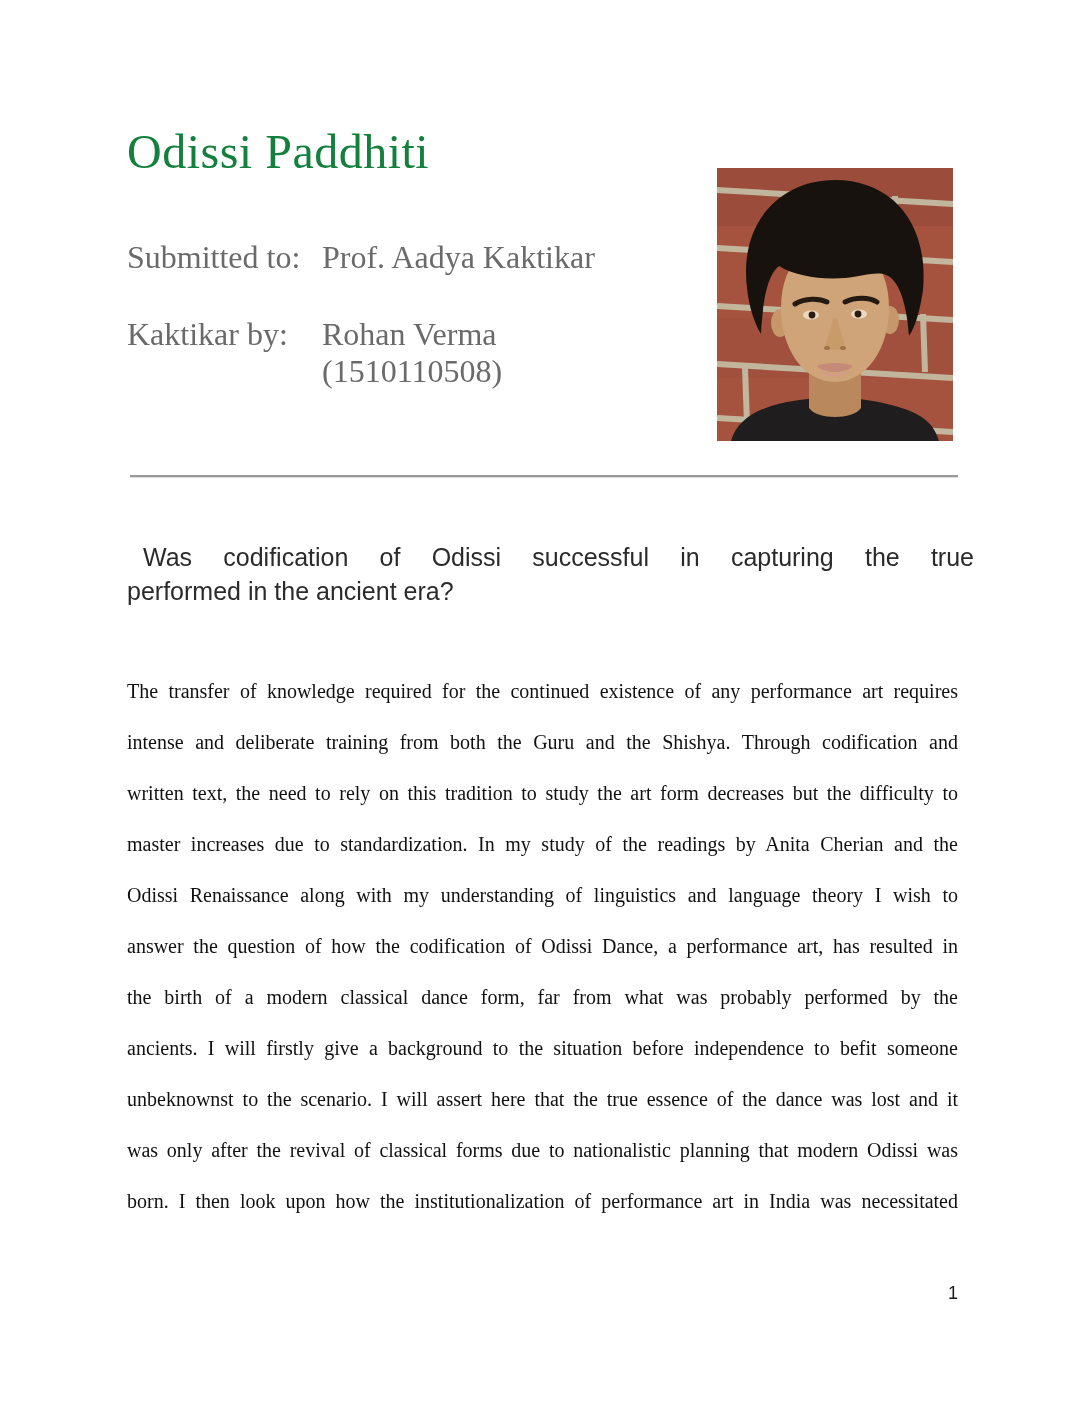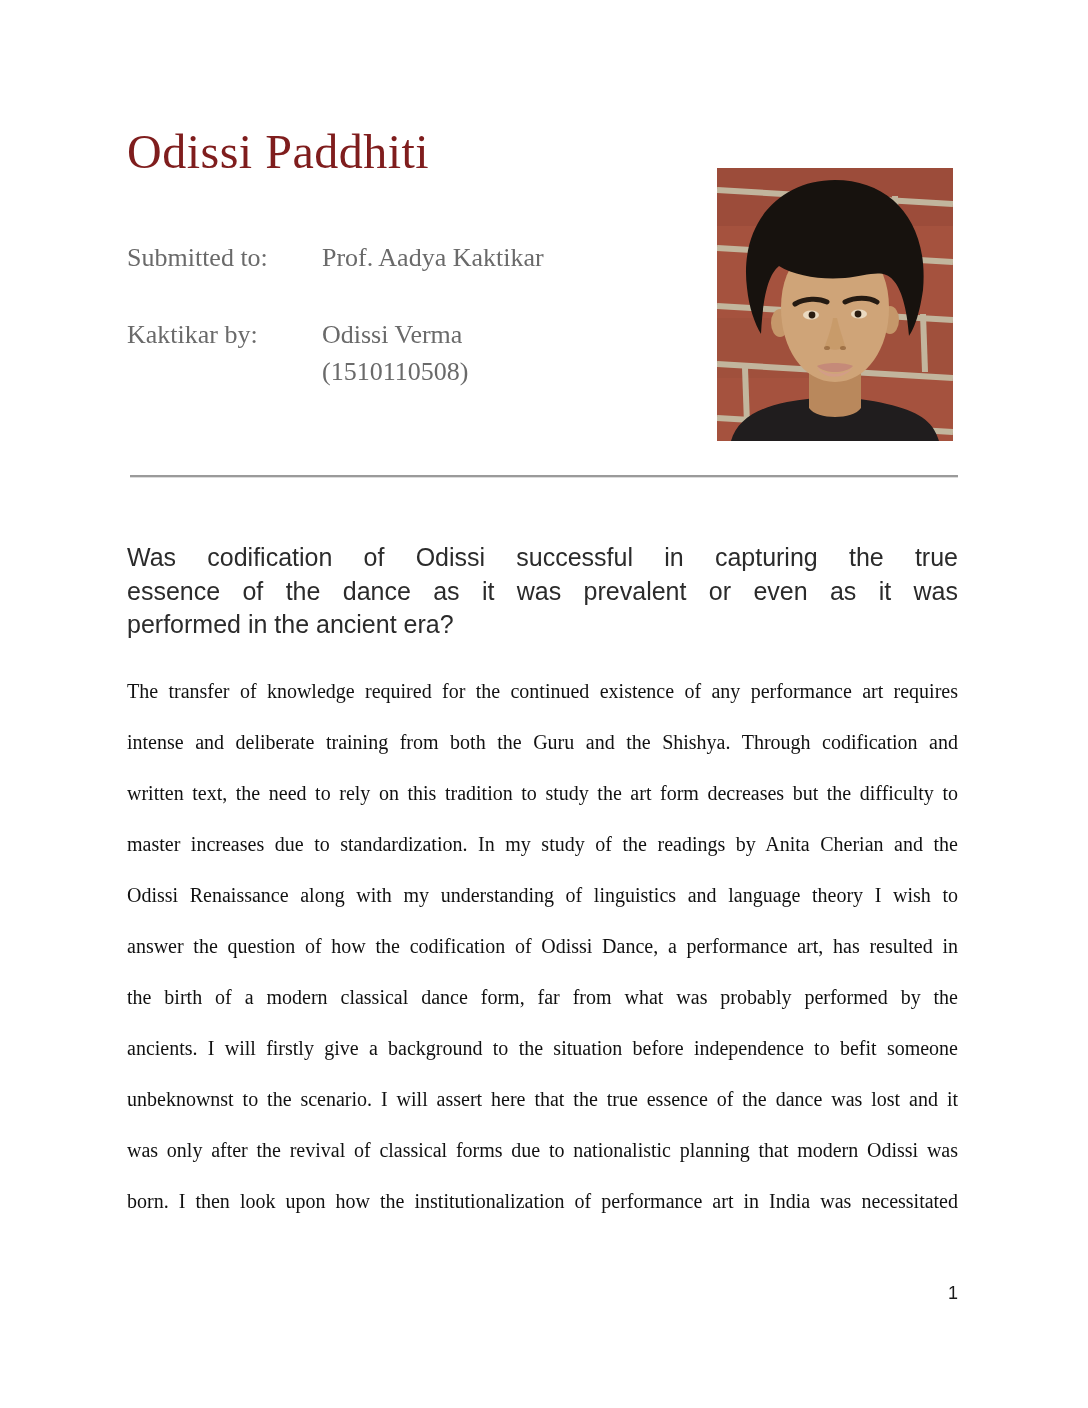--- a/index.html
+++ b/index.html
@@ -6,29 +6,29 @@
   .page {
     position:relative;
     width:1088px; height:1408px;
     background:#ffffff;
     font-family:"Liberation Serif", serif;
     overflow:hidden;
   }
 
   .title {
     position:absolute; left:127px; top:124px; margin:0;
-    font-size:48px; font-weight:400; color:#7f1d1d;
+    font-size:48px; font-weight:400; color:#15803d;
     font-family:"Liberation Serif", serif;
     letter-spacing:0.5px;
   }
 
   .sub-row {
     position:absolute; left:127px; width:600px;
     display:flex; align-items:flex-start;
-    font-size:26px; color:#6a6a6a; line-height:37px;
+    font-size:32px; color:#6a6a6a; line-height:37px;
   }
   .row-to { top:239px; }
   .row-by { top:316px; }
   .sub-label { width:195px; flex:0 0 195px; }
   .sub-values div { line-height:37px; }
 
   .photo {
     position:absolute; left:717px; top:168px; width:236px; height:273px;
     overflow:hidden;
   }
@@ -40,21 +40,21 @@
     box-shadow:0 1px 0 #dcdcdc;
   }
 
   .heading {
     position:absolute; left:127px; top:541px; width:831px;
     font-family:"Liberation Sans", sans-serif;
     font-size:25px; line-height:33.5px; color:#2b2b2b;
     font-weight:400;
   }
   .heading .h-line { width:100%; }
-  .heading .just { text-align:justify; text-align-last:justify; }
+  .heading .just { text-align:justify; text-align-last:justify;margin-left:16px; }
 
   .body-text {
     position:absolute; left:127px; top:666px; width:831px;
     font-family:"Liberation Serif", serif;
     font-size:20px; line-height:51px; color:#111111;
   }
   .body-text .b-line {
     width:100%; text-align:justify; text-align-last:justify;
     white-space:normal;
     font-family:Liberation Serif, serif;
@@ -75,21 +75,21 @@
   <h1 class="title">Odissi Paddhiti</h1>
 
   <div class="sub-row row-to">
     <span class="sub-label">Submitted to:</span>
     <span class="sub-value">Prof. Aadya Kaktikar</span>
   </div>
 
   <div class="sub-row row-by">
     <span class="sub-label">Kaktikar by:</span>
     <span class="sub-values">
-      <div>Odissi Verma</div>
+      <div>Rohan Verma</div>
       <div>(1510110508)</div>
     </span>
   </div>
 
   <div class="photo">
     <svg role="img" width="236" height="273" viewBox="0 0 236 273" xmlns="http://www.w3.org/2000/svg" aria-label="Portrait photo of a young man with dark hair in front of a red brick wall">
 
       <rect width="236" height="273" fill="#a5523e"></rect>
       <rect x="0" y="0" width="236" height="58" fill="#9c4c3a"></rect>
       <rect x="0" y="150" width="236" height="60" fill="#a0503c"></rect>
@@ -130,21 +130,20 @@
 
       <path d="M100,198 C108,194 128,194 136,198 C128,206 108,206 100,198 Z" fill="#c58a79"></path>
       <path d="M100,199 C108,208 128,208 136,199 C128,212 106,212 100,199 Z" fill="#d49c8a" opacity="0.85"></path>
     </svg>
   </div>
 
   <hr class="divider">
 
   <div class="heading">
     <div class="h-line just">Was codification of Odissi successful in capturing the true</div>
-    <div class="h-line just">essence of the dance as it was prevalent or even as it was</div>
     <div class="h-line">performed in the ancient era?</div>
   </div>
 
   <div class="body-text">
     <div class="b-line">The transfer of knowledge required for the continued existence of any performance art requires</div>
     <div class="b-line">intense and deliberate training from both the Guru and the Shishya. Through codification and</div>
     <div class="b-line">written text, the need to rely on this tradition to study the art form decreases but the difficulty to</div>
     <div class="b-line">master increases due to standardization. In my study of the readings by Anita Cherian and the</div>
     <div class="b-line">Odissi Renaissance along with my understanding of linguistics and language theory I wish to</div>
     <div class="b-line">answer the question of how the codification of Odissi Dance, a performance art, has resulted in</div>

